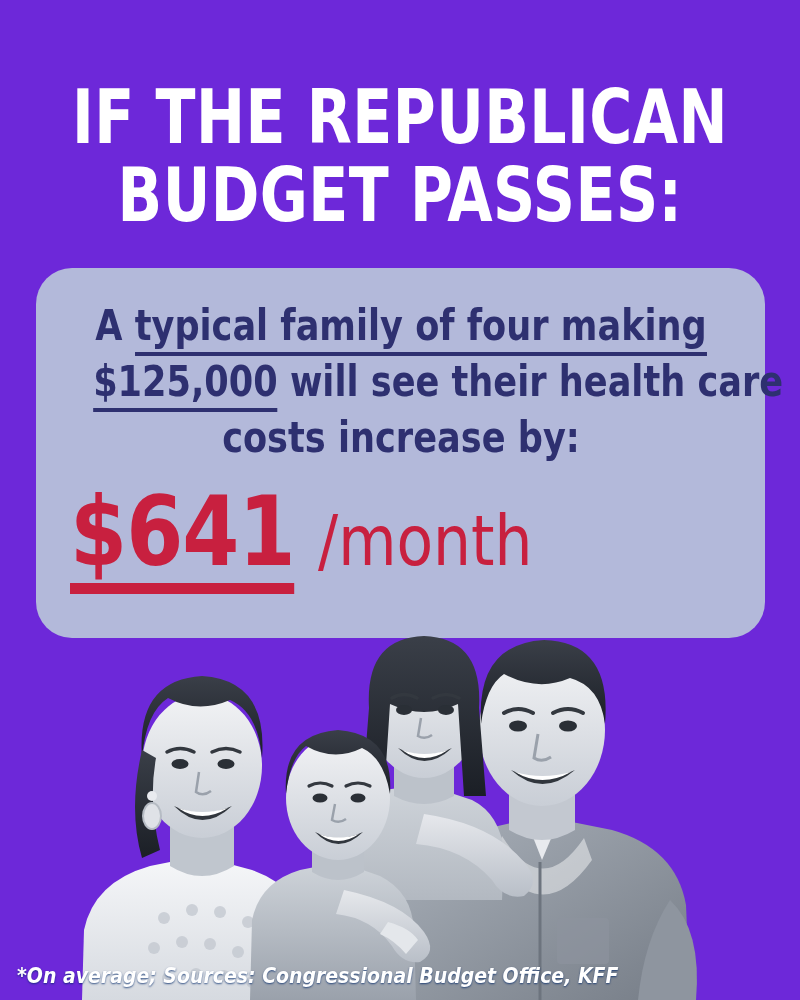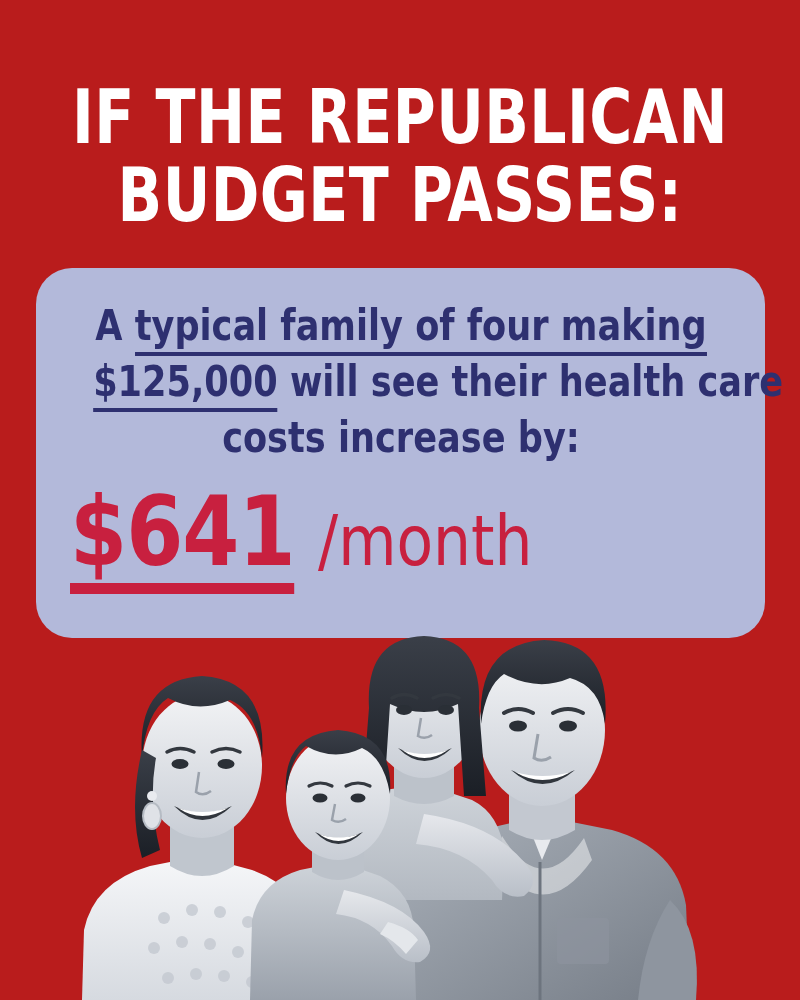--- a/index.html
+++ b/index.html
@@ -125,21 +125,21 @@
     font-style: italic;
     font-size: 21px;
     line-height: 24px;
     white-space: nowrap;
     text-shadow: 0 1px 2px rgba(3,41,107,0.75);
   }
 </style>
 </head>
 <body>
 
-<div id="poster" style="background: #b91c1c;">
+<div id="poster" style="background: #6d28d9;">
 
   <div class="headline">
     <span class="hl-line">IF THE REPUBLICAN</span>
     <span class="hl-line">BUDGET PASSES:</span>
   </div>
 
   <div class="card" style="background: rgb(179, 185, 218);">
 
     <div class="card-text" style="color: rgb(46, 48, 112);">
       <span class="ln"><span>A </span><span class="uline" style="border-bottom-color: rgb(46, 48, 112);">typical family of four making</span></span>
@@ -272,14 +272,15 @@
         <ellipse cx="286" cy="198" rx="7.5" ry="4.5" fill="#2a2f36"></ellipse>
         <path d="M237 186 Q248 180 260 186" stroke="#33383f" stroke-width="3.2" fill="none" stroke-linecap="round"></path>
         <path d="M274 186 Q286 180 298 186" stroke="#33383f" stroke-width="3.2" fill="none" stroke-linecap="round"></path>
         <path d="M263 204 L260 220 Q267 224 274 219" stroke="#9aa1ab" stroke-width="2.4" fill="none"></path>
         <path d="M243 232 Q266 256 291 232 Q266 244 243 232 Z" fill="#31363d"></path>
         <path d="M247 234 Q266 248 287 234 Q266 241 247 234 Z" fill="#ffffff"></path>
       </g>
     </svg>
   </div>
 
+  <div class="footnote">*On average; Sources: Congressional Budget Office, KFF</div>
 
 </div>
 
 </body></html>

